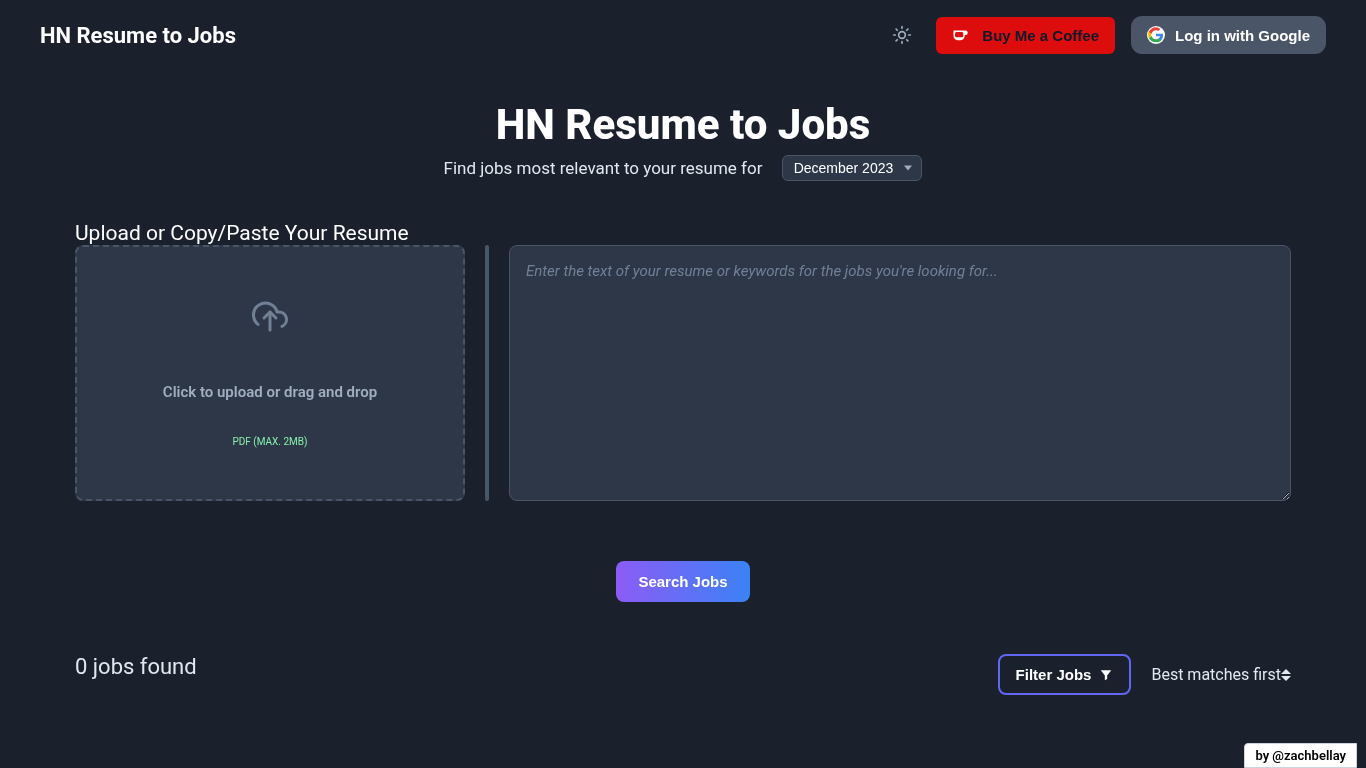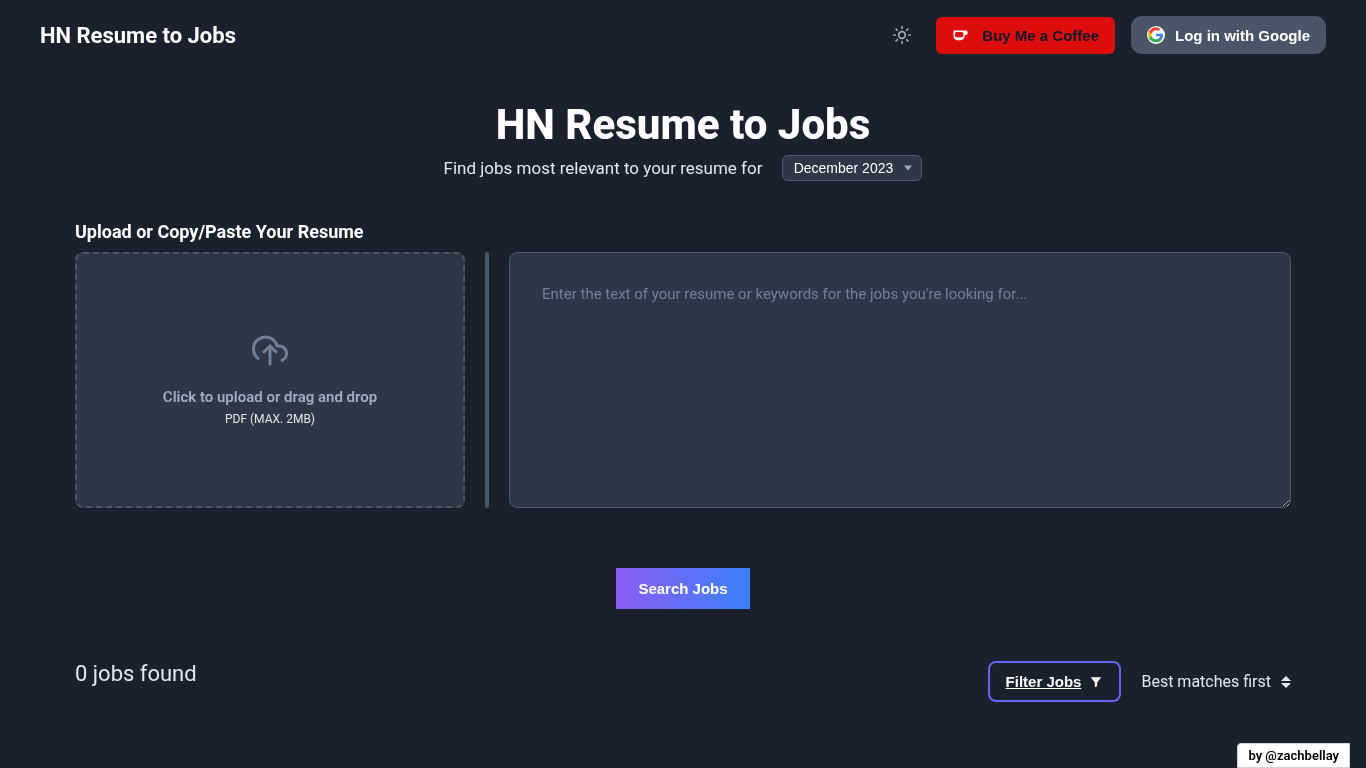--- a/index.html
+++ b/index.html
@@ -110,82 +110,83 @@
       top: 50%;
       transform: translateY(-50%);
       width: 0;
       height: 0;
       border-left: 4px solid transparent;
       border-right: 4px solid transparent;
       border-top: 5px solid #a0aec0;
       pointer-events: none;
     }
     .upload-label {
-      font-size: 18px;
-      font-weight: 700;
-      margin-bottom: 10px;
+      font-size: 21px;
+      font-weight: 400;
     }
     .upload-row {
       display: flex;
       gap: 20px;
       align-items: stretch;
       height: 256px;
     }
     .dropzone {
       width: 390px;
       background: #2d3748;
       border: 2px dashed #4a5568;
       border-radius: 8px;
       display: flex;
       flex-direction: column;
       align-items: center;
       justify-content: center;
       cursor: pointer;
       color: #a0aec0;
+      gap: 29px;
     }
     .dropzone-text1 {
       font-size: 15px;
       font-weight: 600;
       color: #a0aec0;
       margin-top: 18px;
     }
     .dropzone-text2 {
-      font-size: 12px;
-      color: #e5e5e5;
+      font-size: 10px;
+      color: #86efac;
       margin-top: 6px;
     }
     .divider {
       width: 4px;
       background: #4a5568;
       border-radius: 2px;
     }
     .resume-text {
       flex: 1;
       background: #2d3748;
       border: 1px solid #4a5568;
       border-radius: 8px;
       color: #ffffff;
-      padding: 32px;
+      padding: 16px;
       font-size: 15px;
       resize: both;
       font-family: inherit;
+      font-style: italic;
     }
     .resume-text::placeholder {
       color: #718096;
     }
     .search-row {
       display: flex;
       justify-content: center;
       margin-top: 60px;
     }
     .btn-search {
       background: linear-gradient(90deg, #8b5cf6 0%, #3b82f6 100%);
       color: #ffffff;
       border: none;
-      border-radius: 0;
+      border-radius: 8px;
       padding: 12px 22px;
       font-size: 15px;
       font-weight: 700;
       cursor: pointer;
     }
     .results-bar {
       display: flex;
       align-items: flex-start;
       justify-content: space-between;
       margin-top: 52px;
@@ -204,28 +205,26 @@
       border: 2px solid #6366f1;
       color: #ffffff;
       border-radius: 8px;
       padding: 10px 16px;
       font-size: 15px;
       font-weight: 700;
       cursor: pointer;
       display: flex;
       align-items: center;
       gap: 8px;
-      text-decoration: underline;
     }
     .sort-label {
       font-size: 16px;
       color: #e2e8f0;
       display: flex;
       align-items: center;
-      gap: 10px;
       cursor: pointer;
     }
     .sort-arrows {
       display: flex;
       flex-direction: column;
       gap: 2px;
     }
     .arrow-up {
       width: 0; height: 0;
       border-left: 5px solid transparent;
@@ -234,21 +233,21 @@
     }
     .arrow-down {
       width: 0; height: 0;
       border-left: 5px solid transparent;
       border-right: 5px solid transparent;
       border-top: 5px solid #e2e8f0;
     }
     .credit {
       position: absolute;
       bottom: 0;
-      right: 16px;
+      right: 9px;
       background: #ffffff;
       color: #000000;
       font-size: 13px;
       padding: 4px 10px;
       border: 1px solid #cbd5e0;
       border-radius: 4px 0 0 0;
       font-weight: 600;
     }
     .google-g {
       width: 18px;

